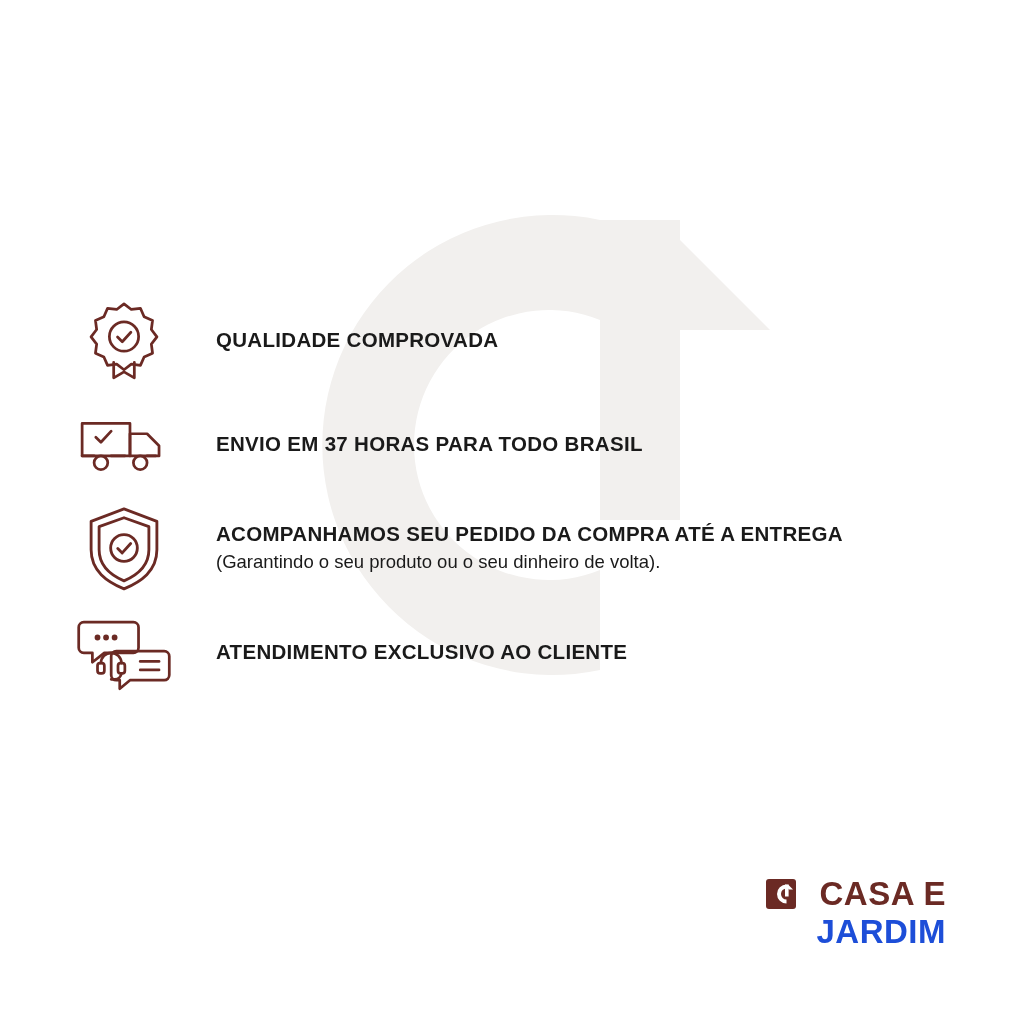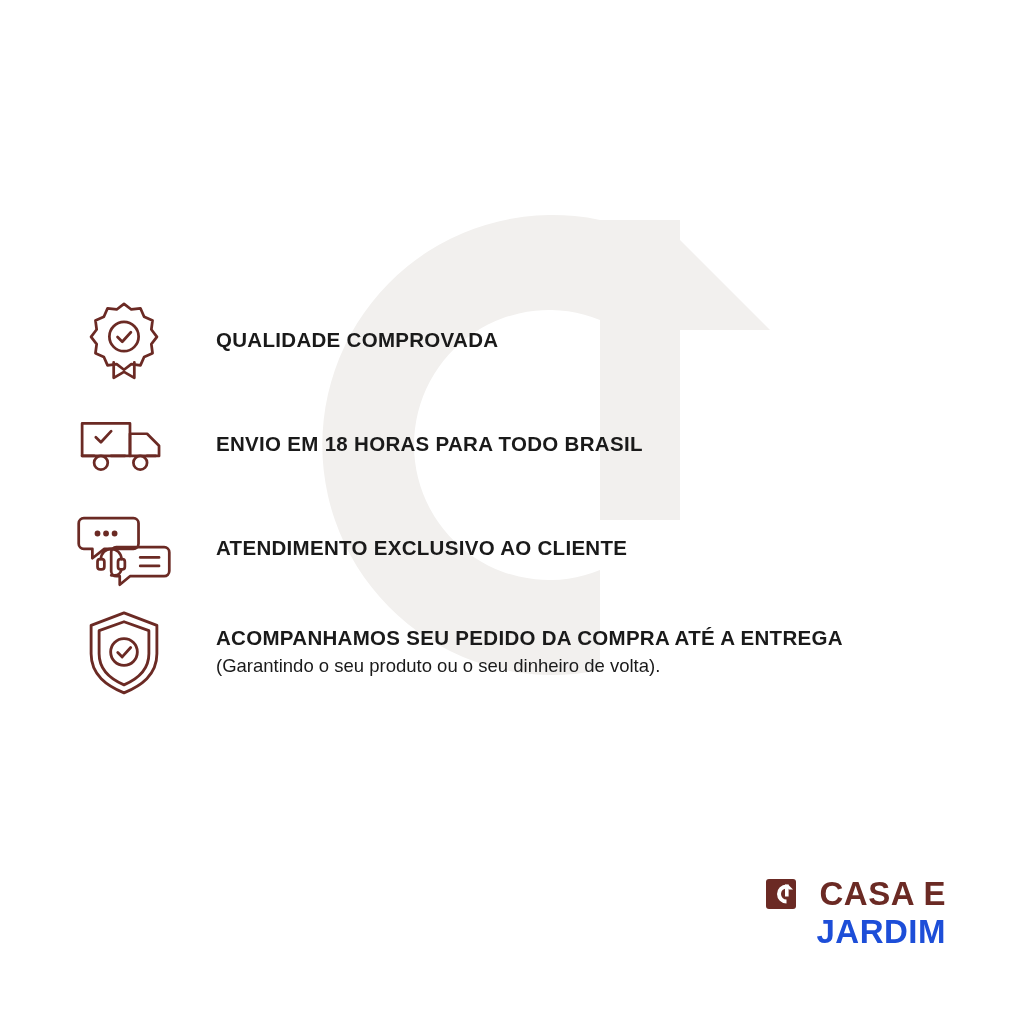--- a/index.html
+++ b/index.html
@@ -169,21 +169,36 @@
           <path d="M62 28 h20 l14 14 v12 h-34 z"></path>
           <path d="M6 54 h14"></path>
           <path d="M40 54 h16"></path>
           <path d="M82 54 h10"></path>
           <circle cx="28" cy="62" r="8"></circle>
           <circle cx="74" cy="62" r="8"></circle>
           <path d="M22 32 l6 6 12 -13"></path>
         </svg>
       </div>
       <div class="benefit-text">
-        <div class="benefit-title">ENVIO EM 18 HORAS PARA TODO BRASIL</div>
+        <div class="benefit-title">ENVIO EM 37 HORAS PARA TODO BRASIL</div>
+      </div>
+    </div>
+
+    <div class="benefit-row">
+      <div class="benefit-icon">
+        <svg viewBox="0 0 90 100" width="80" height="90" fill="none" stroke="#6b2a24" stroke-width="3.2" stroke-linecap="round" stroke-linejoin="round">
+          <path d="M45 6 L82 20 v32 c0 24 -18 36 -37 44 C26 88 8 76 8 52 V20 z"></path>
+          <path d="M45 16 L73 26 v26 c0 19 -14 29 -28 35 C31 81 17 71 17 52 V26 z"></path>
+          <circle cx="45" cy="50" r="15"></circle>
+          <path d="M38 50.5 l5 5 9.5 -10.5"></path>
+        </svg>
+      </div>
+      <div class="benefit-text">
+        <div class="benefit-title">ACOMPANHAMOS SEU PEDIDO DA COMPRA ATÉ A ENTREGA</div>
+        <div class="benefit-sub">(Garantindo o seu produto ou o seu dinheiro de volta).</div>
       </div>
     </div>
 
     <div class="benefit-row">
       <div class="benefit-icon">
         <svg viewBox="0 0 110 90" width="94" height="78" fill="none" stroke="#6b2a24" stroke-width="3.2" stroke-linecap="round" stroke-linejoin="round">
           <path d="M8 10 h58 a6 6 0 0 1 6 6 v24 a6 6 0 0 1 -6 6 h-34 l-14 11 v-11 h-10 a6 6 0 0 1 -6 -6 v-24 a6 6 0 0 1 6 -6 z"></path>
           <circle cx="24" cy="28" r="1.8" fill="#6b2a24"></circle>
           <circle cx="34" cy="28" r="1.8" fill="#6b2a24"></circle>
           <circle cx="44" cy="28" r="1.8" fill="#6b2a24"></circle>
@@ -194,35 +209,20 @@
           <rect x="24" y="58" width="8" height="12" rx="3"></rect>
           <rect x="48" y="58" width="8" height="12" rx="3"></rect>
           <path d="M52 70 a8 8 0 0 1 -8 7 h-4"></path>
         </svg>
       </div>
       <div class="benefit-text">
         <div class="benefit-title">ATENDIMENTO EXCLUSIVO AO CLIENTE</div>
       </div>
     </div>
 
-    <div class="benefit-row">
-      <div class="benefit-icon">
-        <svg viewBox="0 0 90 100" width="80" height="90" fill="none" stroke="#6b2a24" stroke-width="3.2" stroke-linecap="round" stroke-linejoin="round">
-          <path d="M45 6 L82 20 v32 c0 24 -18 36 -37 44 C26 88 8 76 8 52 V20 z"></path>
-          <path d="M45 16 L73 26 v26 c0 19 -14 29 -28 35 C31 81 17 71 17 52 V26 z"></path>
-          <circle cx="45" cy="50" r="15"></circle>
-          <path d="M38 50.5 l5 5 9.5 -10.5"></path>
-        </svg>
-      </div>
-      <div class="benefit-text">
-        <div class="benefit-title">ACOMPANHAMOS SEU PEDIDO DA COMPRA ATÉ A ENTREGA</div>
-        <div class="benefit-sub">(Garantindo o seu produto ou o seu dinheiro de volta).</div>
-      </div>
-    </div>
-
   </div>
 
   <div class="brand">
     <div class="brand-line1">
       <span class="brand-mark">
         <svg viewBox="0 0 30 30" width="30" height="30" aria-hidden="true">
           <path d="M20.5 5.5 A 8.5 8.5 0 1 0 20.5 24.5 L20.5 20.5 A 5 5 0 1 1 20.5 9.5 Z" fill="#ffffff"></path>
           <rect x="19" y="5.5" width="3.6" height="12" fill="#ffffff"></rect>
           <path d="M22 5.5 L27 10.5 L23 10.5 L20 7 Z" fill="#ffffff"></path>
         </svg>

